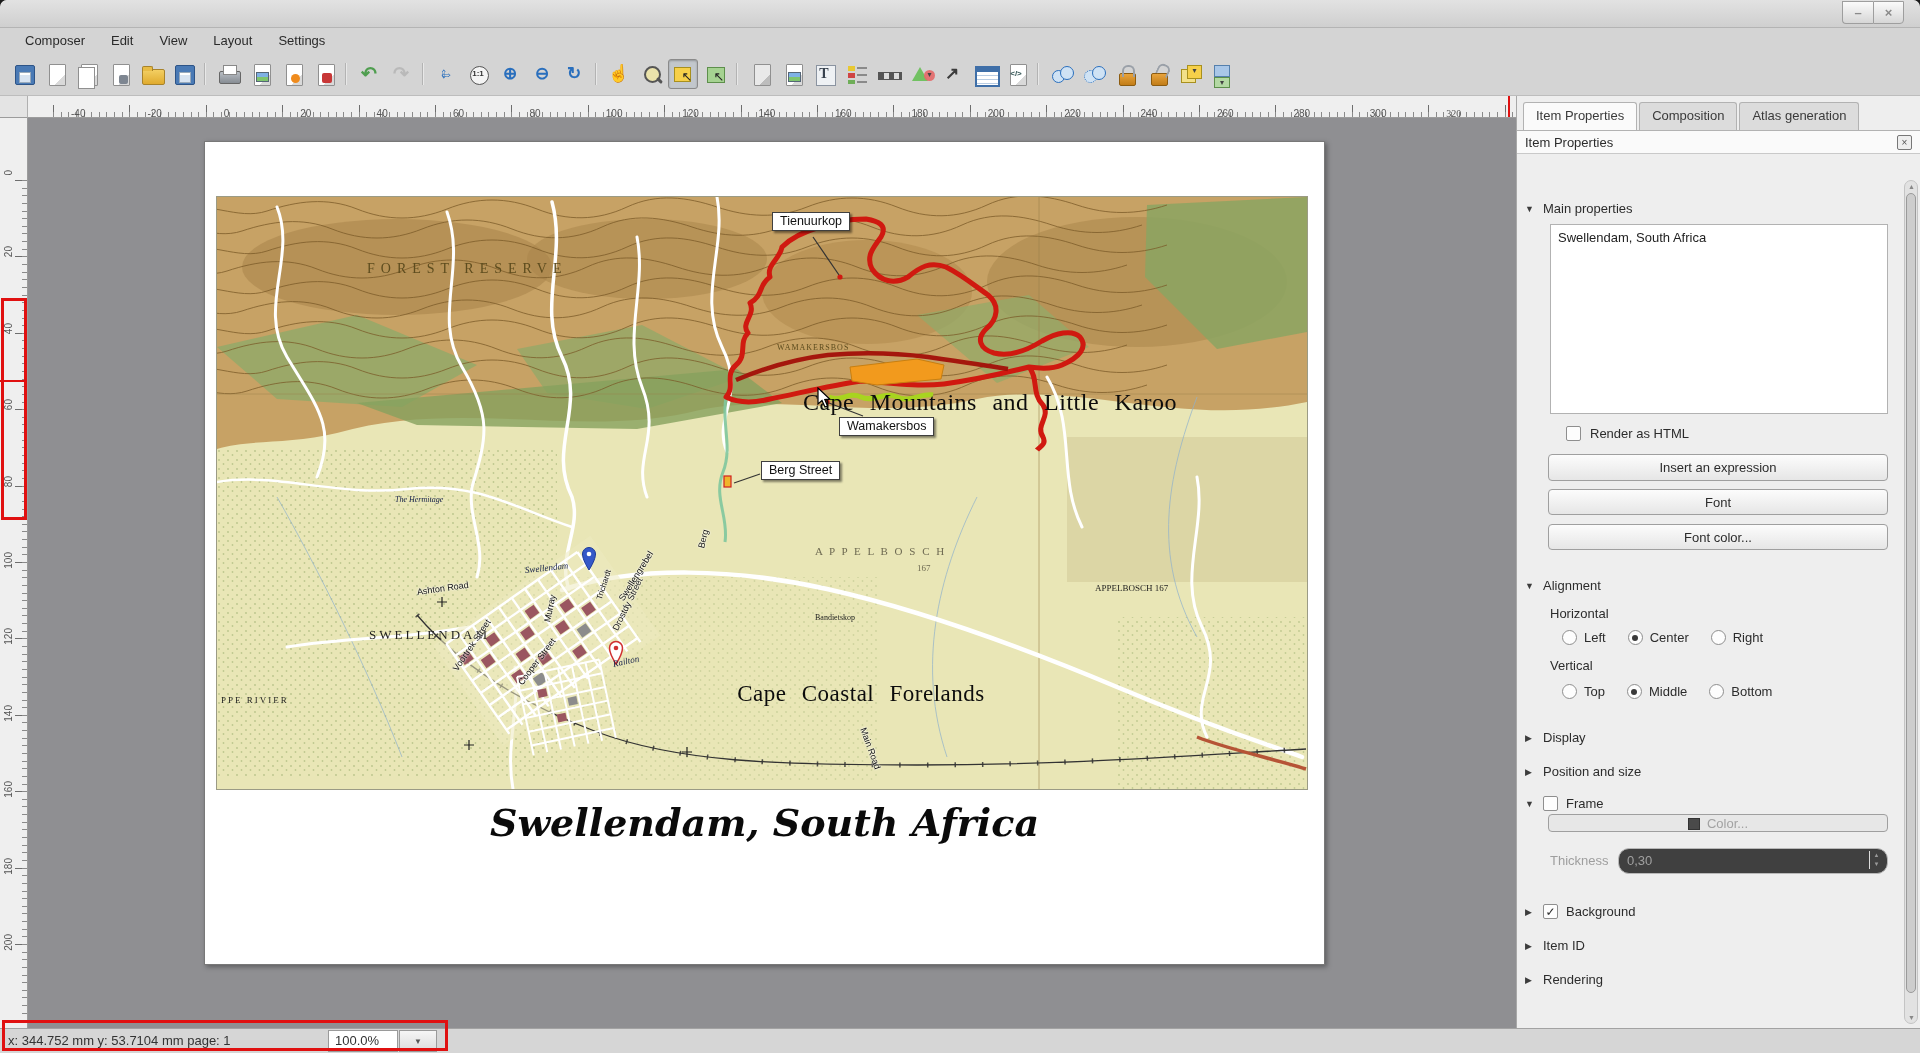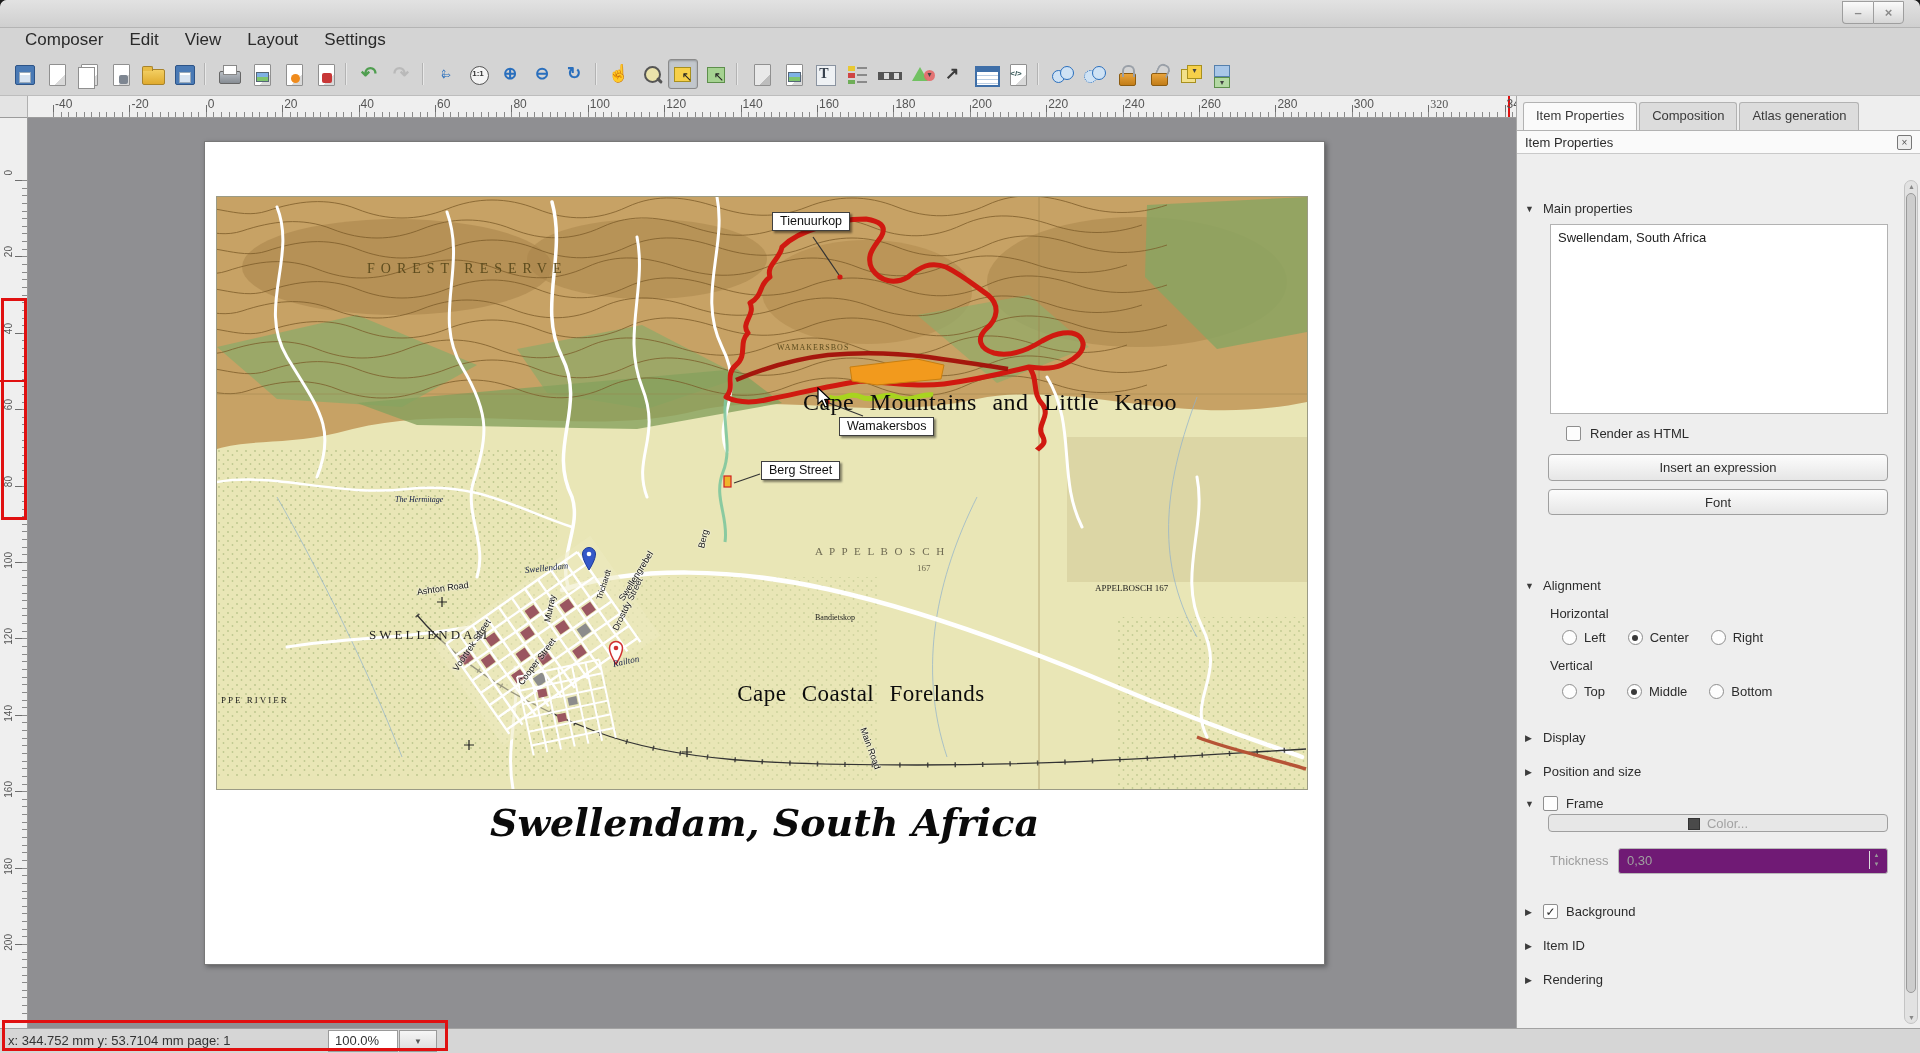--- a/index.html
+++ b/index.html
@@ -17,21 +17,21 @@
   .winbtns { position:absolute; right:16px; top:1px; display:flex; }
   .winbtn { width:31px; height:23px; border:1px solid #9e9e9e;
     background:linear-gradient(#fbfbfb,#d6d6d6); color:#8a8a8a; font-size:13px;
     font-weight:bold; text-align:center; line-height:21px; }
   .winbtn:first-child { border-radius:0 0 0 4px; border-right:none; }
   .winbtn:last-child { border-radius:0 0 4px 0; }
 
   
   .menubar { position:absolute; left:0; top:28px; width:100%; height:24px;
     background:#d4d4d4; display:flex; align-items:center; padding-left:14px; gap:4px; }
-  .menu-item { font-size:17px; color:#2a2a2a; padding:3px 11px; }
+  .menu-item { font-size:13px; color:#2a2a2a; padding:3px 11px; }
 
   
   .toolbar { position:absolute; left:0; top:52px; width:100%; height:44px;
     background:#d4d4d4; border-bottom:1px solid #bdbdbd; display:flex;
     align-items:center; padding-left:8px; gap:2px; }
   .tbsep { width:7px; height:22px; margin:0 2px;
     background:linear-gradient(90deg, transparent 2px, #b3b3b3 2px, #b3b3b3 3px, #e8e8e8 3px, #e8e8e8 4px, transparent 4px); }
   .tb { position:relative; width:30px; height:30px; border:1px solid transparent;
     background:transparent; border-radius:3px; flex:0 0 auto; }
   .tb.active { border:1px solid #8a8a8a; background:#c2c7cc; box-shadow:inset 0 1px 2px rgba(0,0,0,.25); }
@@ -124,21 +124,21 @@
     background:#b4d9a4; border:1px solid #5d8f4b; }
 
   
   .ruler-top { position:absolute; left:28px; top:96px; width:1488px; height:22px; background:#efefef;
     border-bottom:1px solid #9c9c9c;
     background-image:
       repeating-linear-gradient(90deg,#8a8a8a 0 1px,transparent 1px 7.64px),
       repeating-linear-gradient(90deg,#6e6e6e 0 1px,transparent 1px 76.4px);
     background-size:100% 5px, 100% 12px; background-repeat:no-repeat;
     background-position:24.6px bottom, 24.6px bottom; overflow:hidden; }
-  .rlab { position:absolute; top:1px; font-size:12px; color:#555; }
+  .rlab { position:absolute; top:12px; font-size:10px; color:#555;margin-left:16px; }
   .ruler-corner { position:absolute; left:0; top:96px; width:28px; height:22px; background:#e4e4e4;
     border-right:1px solid #b0b0b0; border-bottom:1px solid #9c9c9c; }
   .ruler-left { position:absolute; left:0; top:118px; width:28px; height:910px; background:#efefef;
     border-right:1px solid #9c9c9c;
     background-image:
       repeating-linear-gradient(180deg,#8a8a8a 0 1px,transparent 1px 7.64px),
       repeating-linear-gradient(180deg,#6e6e6e 0 1px,transparent 1px 76.4px);
     background-size:5px 100%, 12px 100%; background-repeat:no-repeat;
     background-position:right 62px, right 62px; overflow:hidden; }
   .rlabv { position:absolute; left:3px; font-size:10px; color:#555;
@@ -200,22 +200,22 @@
   .pbtn.disabled { color:#a2a2a2; background:#e7e7e7; }
   .swatch { display:inline-block; width:12px; height:12px; background:#4a4a4a; border:1px solid #333;
     vertical-align:-2px; margin-right:7px; }
   .sublabel { position:absolute; left:33px; color:#2c2c2c; }
   .radiorow { position:absolute; left:45px; display:flex; gap:22px; }
   .radio { display:flex; align-items:center; gap:7px; }
   .rb { width:15px; height:15px; border:1px solid #8e8e8e; border-radius:50%; background:#fdfdfd; position:relative; }
   .rb.sel::after { content:""; position:absolute; left:3.5px; top:3.5px; width:6px; height:6px;
     border-radius:50%; background:#3a3a3a; }
   .thick-label { position:absolute; left:33px; color:#9e9e9e; }
-  .spin { position:absolute; left:101px; top:752px; width:270px; height:26px; background:#701a75;
-    border:1px solid #b8b8b8; border-radius:3px; color:#a0a0a0; padding:4px 8px; font-size:13px; }
+  .spin { position:absolute; left:101px; top:752px; width:270px; height:26px; background:#404040;
+    border:1px solid #b8b8b8; border-radius:11px; color:#a0a0a0; padding:4px 8px; font-size:13px; }
   .spin-btns { position:absolute; right:4px; top:2px; display:flex; flex-direction:column; font-size:6px;
     color:#999; line-height:9px; text-align:center; width:14px; border-left:1px solid #ddd; }
 
   
   .statusbar { position:absolute; left:0; top:1028px; width:100%; height:25px; background:#d6d6d6;
     border-top:1px solid #a2a2a2; }
   .status-text { position:absolute; left:8px; top:4px; font-size:13px; color:#333; }
   .zoom-field { position:absolute; left:328px; top:1px; width:70px; height:22px; background:#fff;
     border:1px solid #9a9a9a; font-size:13px; color:#333; padding:2px 6px; }
   .zoom-dd { position:absolute; left:399px; top:1px; width:38px; height:22px;
@@ -531,20 +531,21 @@
     </div>
     <div class="ptextarea">Swellendam, South Africa</div>
 
     <div class="pcheckrow" style="left:49px; top:330px;">
       <span class="cb"></span>
       <span>Render as HTML</span>
     </div>
 
     <button class="pbtn" style="top:393px; height:26px;">Font</button>
     <button class="pbtn" style="top:358px;">Insert an expression</button>
+    <button class="pbtn" style="top:428px; height:26px;">Font color...</button>
 
     <div class="grp-hdr" style="top:482px;">
       <span class="tri">▼</span>
       <span>Alignment</span>
     </div>
     <div class="sublabel" style="top:510px;">Horizontal</div>
     <div class="radiorow" style="top:534px;">
       <span class="radio">
           <span class="rb"></span>
           <span>Left</span>

